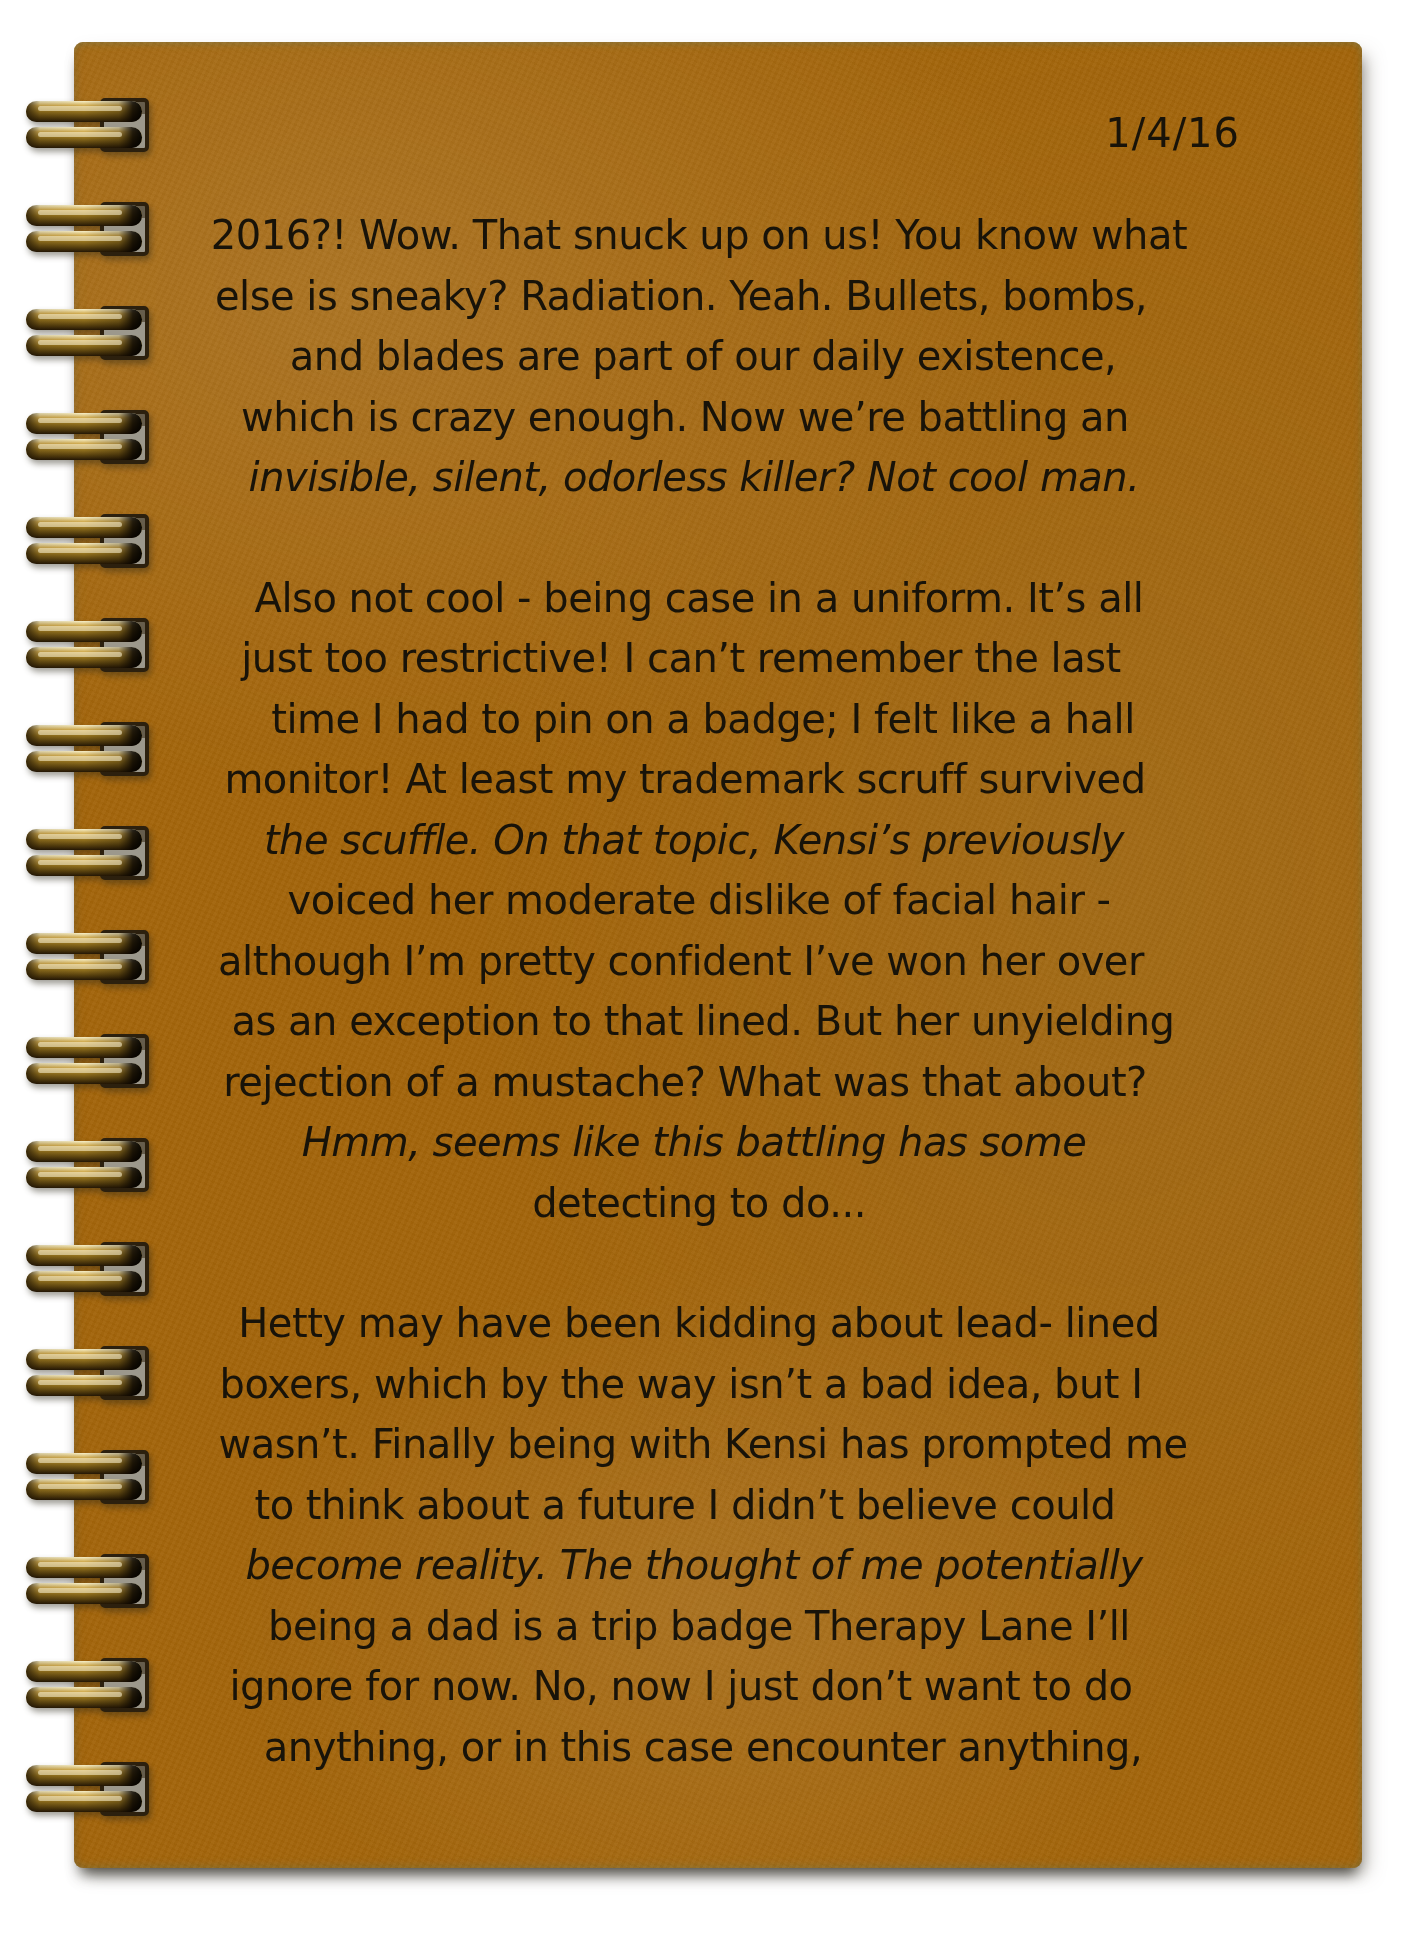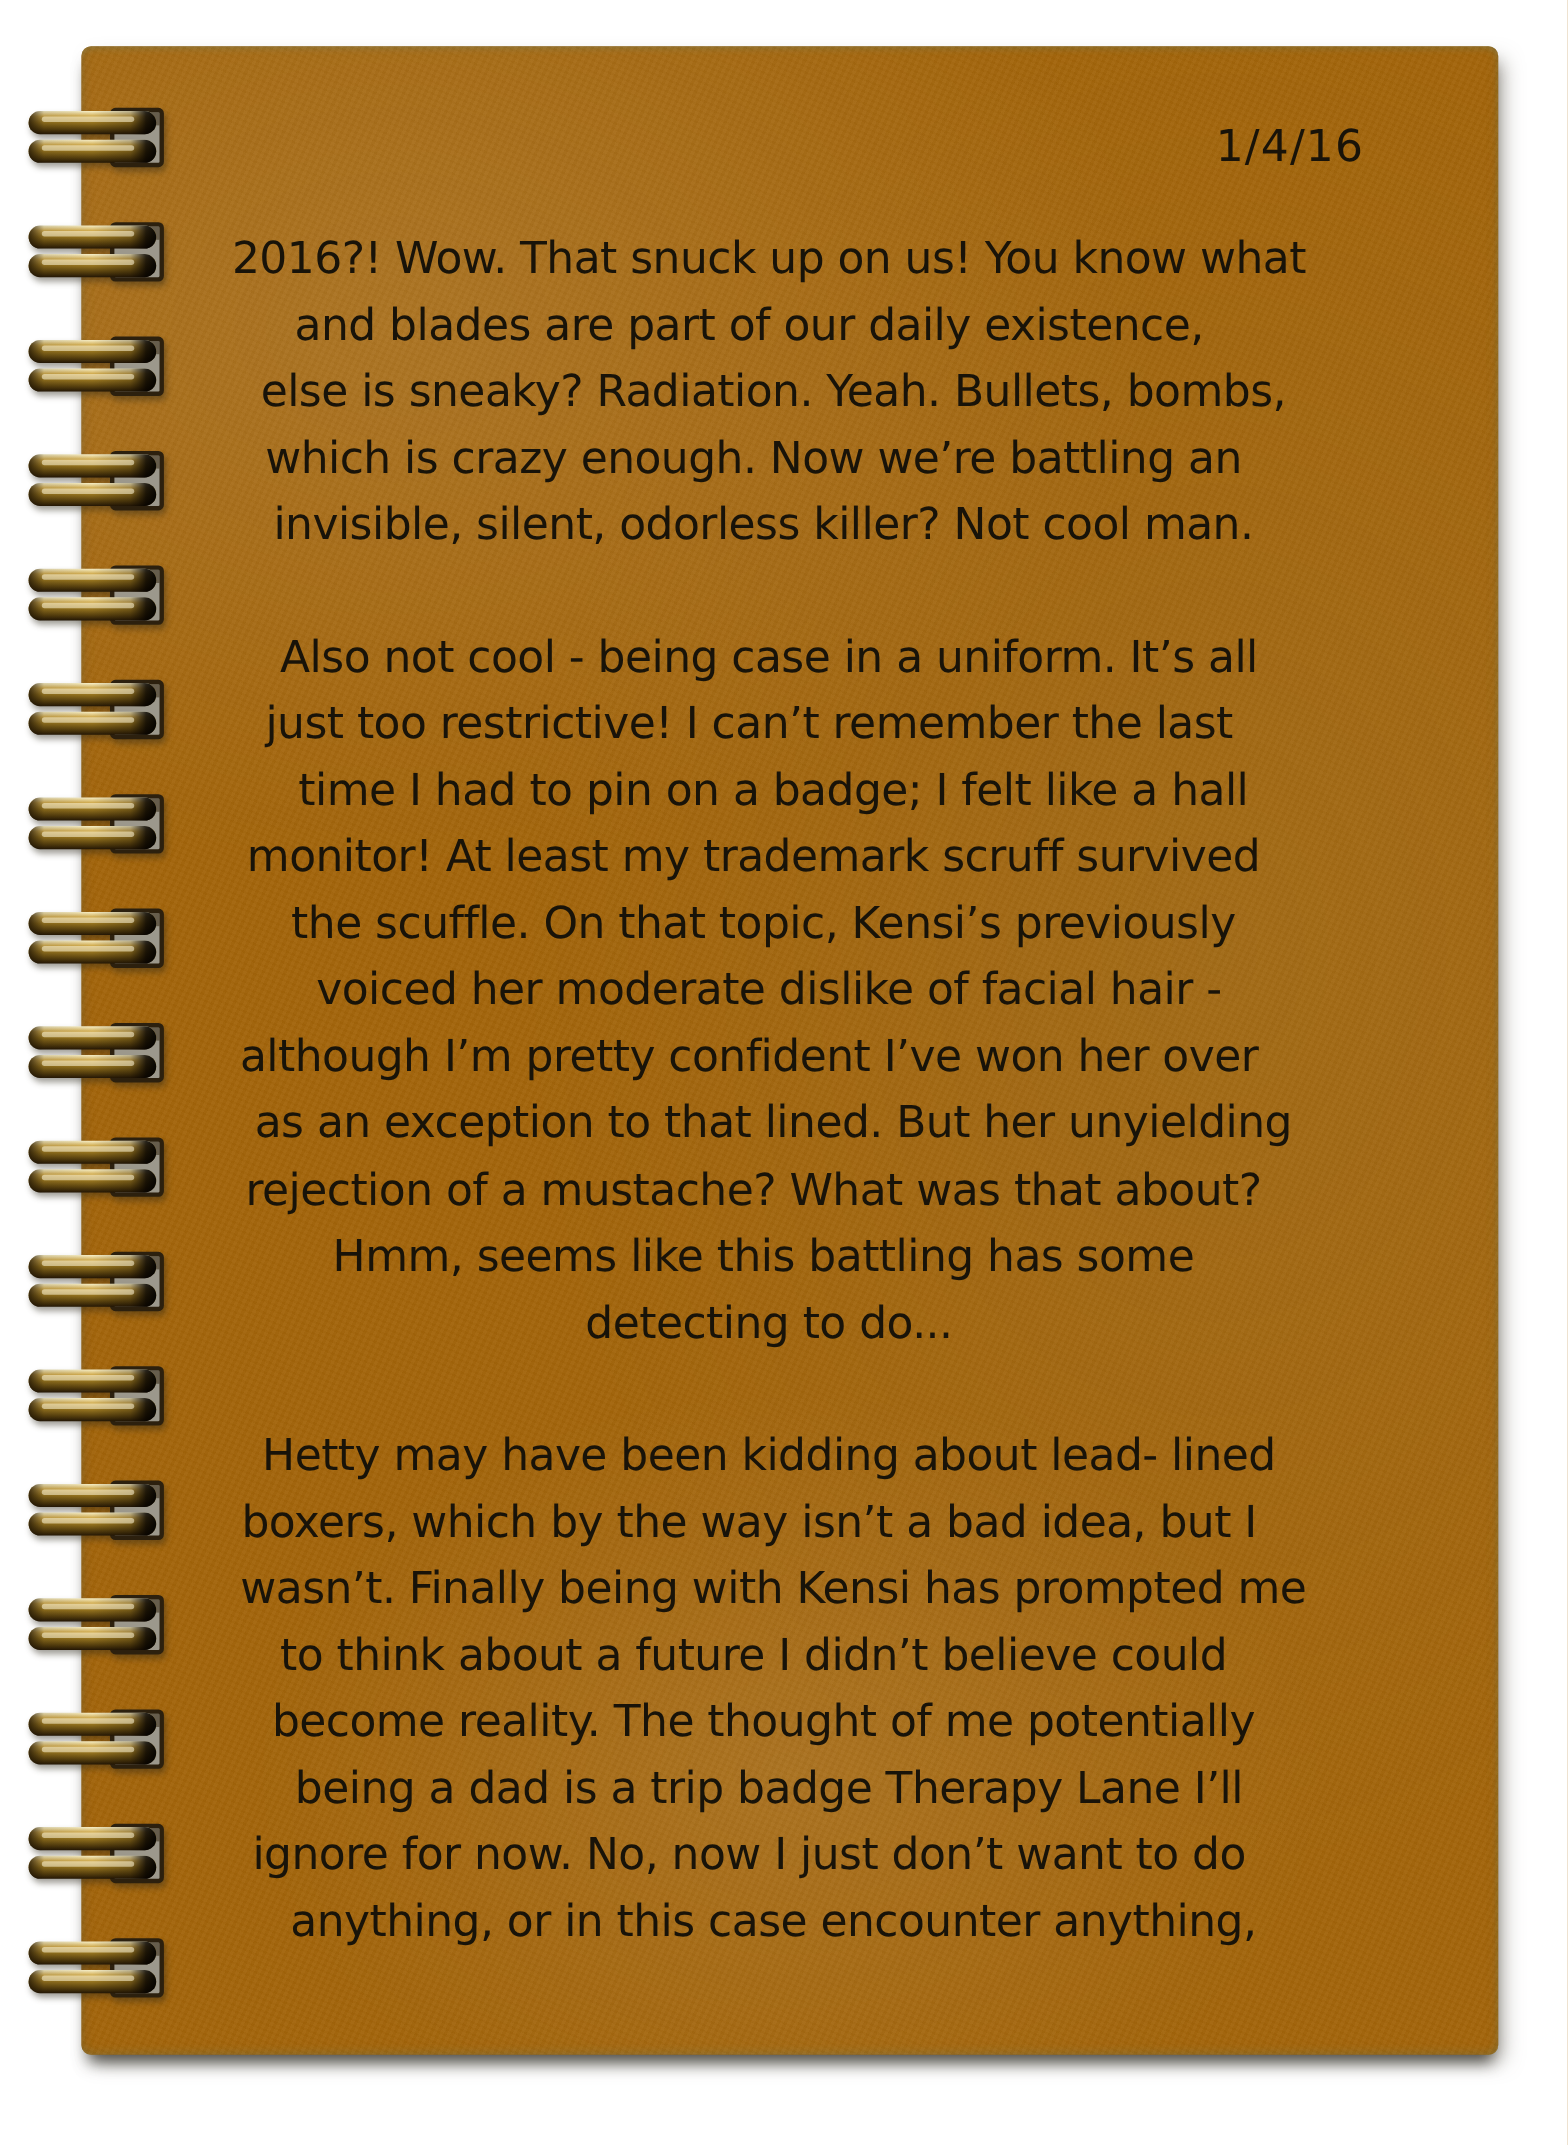--- a/index.html
+++ b/index.html
@@ -71,42 +71,42 @@
     letter-spacing: -0.5px;
   }
   .para { margin: 0 0 60px 0; }
   .para:last-child { margin-bottom: 0; }
   .line { white-space: nowrap; }
   
   .para .line:nth-child(5n+1) { transform: translateX(9px); }
   .para .line:nth-child(5n+2) { transform: translateX(-9px); }
   .para .line:nth-child(5n+3) { transform: translateX(13px); }
   .para .line:nth-child(5n+4) { transform: translateX(-5px); }
-  .para .line:nth-child(5n)   { transform: translateX(4px); }
+  .para .line:nth-child(5n)   { transform: translateX(4px); font-style: italic; }
 
   
   .binding {
     position: absolute;
     left: 0;
     top: 0;
     filter: drop-shadow(2px 4px 3px rgba(45, 40, 25, 0.45));
   }
 </style>
 </head>
 <body>
 
 <div class="scene">
 
   <div class="paper">
     <div class="date">1/4/16</div>
     <div class="journal">
         <div class="para">
           <div class="line">2016?! Wow. That snuck up on us! You know what</div>
+          <div class="line">else is sneaky? Radiation. Yeah. Bullets, bombs,</div>
           <div class="line">and blades are part of our daily existence,</div>
-          <div class="line">else is sneaky? Radiation. Yeah. Bullets, bombs,</div>
           <div class="line">which is crazy enough. Now we’re battling an</div>
           <div class="line">invisible, silent, odorless killer? Not cool man.</div>
         </div>
         <div class="para">
           <div class="line">Also not cool - being case in a uniform. It’s all</div>
           <div class="line">just too restrictive! I can’t remember the last</div>
           <div class="line">time I had to pin on a badge; I felt like a hall</div>
           <div class="line">monitor! At least my trademark scruff survived</div>
           <div class="line">the scuffle. On that topic, Kensi’s previously</div>
           <div class="line">voiced her moderate dislike of facial hair -</div>

